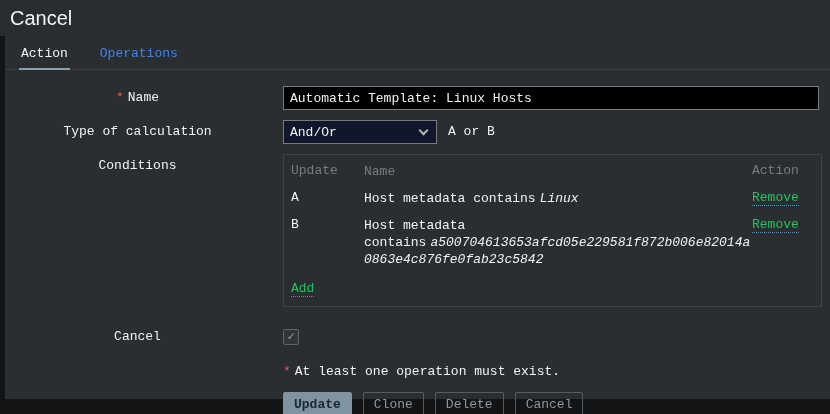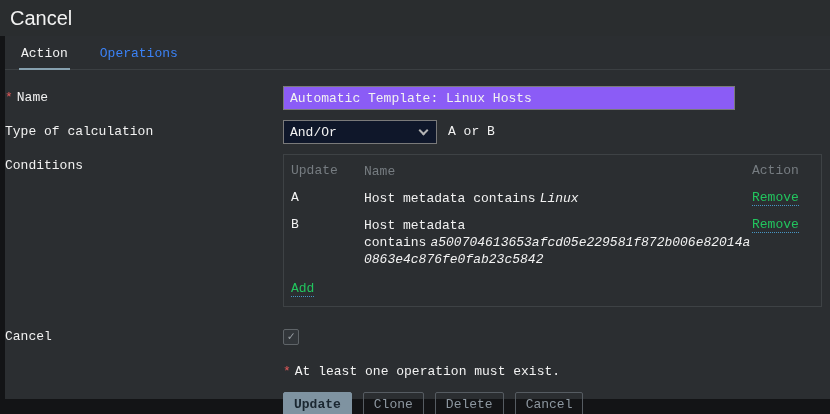--- a/index.html
+++ b/index.html
@@ -11,25 +11,25 @@
   .page-title { font-size: 20px; font-weight: 400; color: #f2f2f2; }
 
   .panel { margin: 0 0 0 5px; width: 825px; height: 363px; background: #2b2e31; font-family: Liberation Mono, monospace; }
 
   .tabs { height: 34px; display: flex; padding-left: 14px; border-bottom: 1px solid #3b3f42; }
   .tab { font-size: 13px; display: flex; align-items: center; margin-right: 28px; padding: 2px 2px 0 2px; border-bottom: 2px solid transparent; margin-bottom: -1px; cursor: pointer; color: #3b82f6; }
   .tab.active { color: #f2f2f2; border-bottom-color: #87a1af; }
 
   .form { padding-top: 16px; font-size: 13px; color: #f2f2f2; }
   .form-row { display: flex; align-items: flex-start; margin-bottom: 10px; }
-  .form-label { width: 265px; flex-shrink: 0; text-align: left; line-height: 24px; color: #f2f2f2; }
+  .form-label { width: 265px; flex-shrink: 0; text-align: center; line-height: 24px; color: #f2f2f2; }
   .form-field { margin-left: 13px; display: flex; align-items: flex-start; }
   .required-star { color: #e45959; margin-right: 4px; }
 
-  .text-input { width: 452px; height: 24px; background: #8b5cf6; border: 1px solid #7a7a7a; color: #f2f2f2; font-size: 13px; font-family: inherit; padding: 0 6px; outline: none; }
+  .text-input { width: 536px; height: 24px; background: #000000; border: 1px solid #7a7a7a; color: #f2f2f2; font-size: 13px; font-family: inherit; padding: 0 6px; outline: none; }
 
   .select { width: 154px; height: 24px; background: #0f172a; border: 1px solid #7a7a7a; display: flex; align-items: center; justify-content: space-between; padding: 0 9px 0 6px; cursor: pointer; }
   .chevron-down { width: 7px; height: 7px; border-right: 2px solid #b4b4b4; border-bottom: 2px solid #b4b4b4; transform: rotate(45deg); margin-top: -3px; }
   .formula-text { line-height: 24px; margin-left: 11px; }
 
   .cond-table { width: 539px; border: 1px solid #3e4245; padding: 3px 0 9px 0; }
   .cond-row { display: flex; padding: 5px 0; }
   .col-label { width: 80px; padding-left: 7px; flex-shrink: 0; }
   .col-name  { width: 388px; flex-shrink: 0; overflow-wrap: break-word; line-height: 17px; }
   .col-action{ width: 63px; flex-shrink: 0; }

